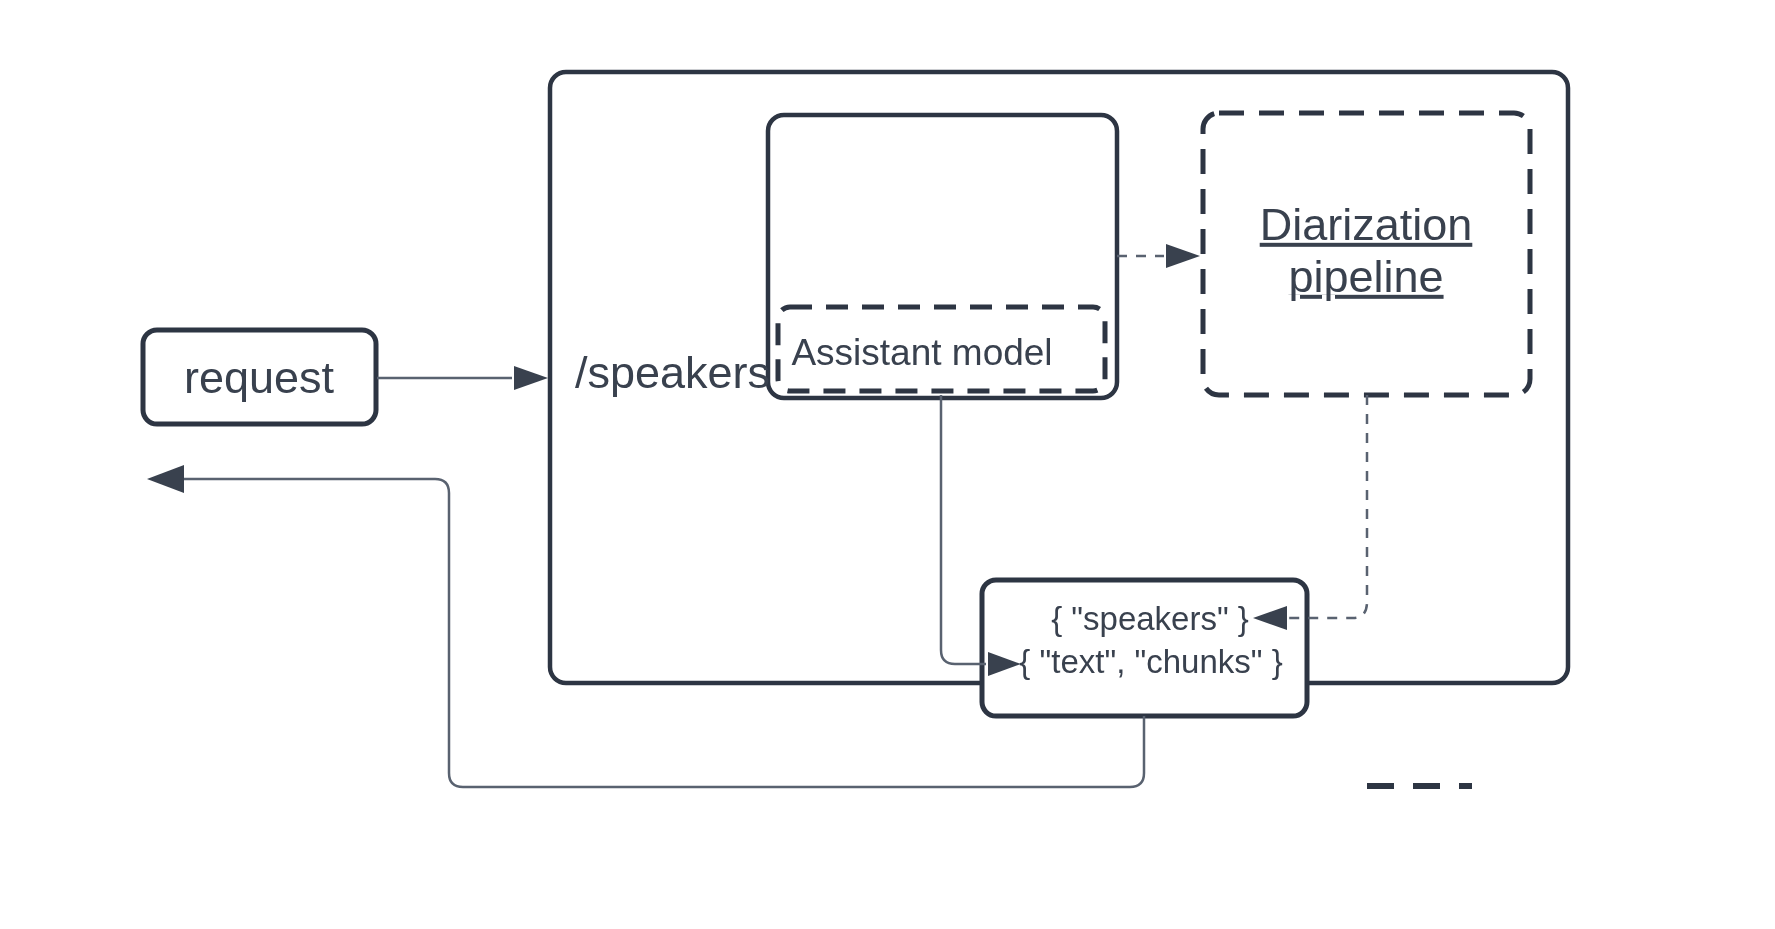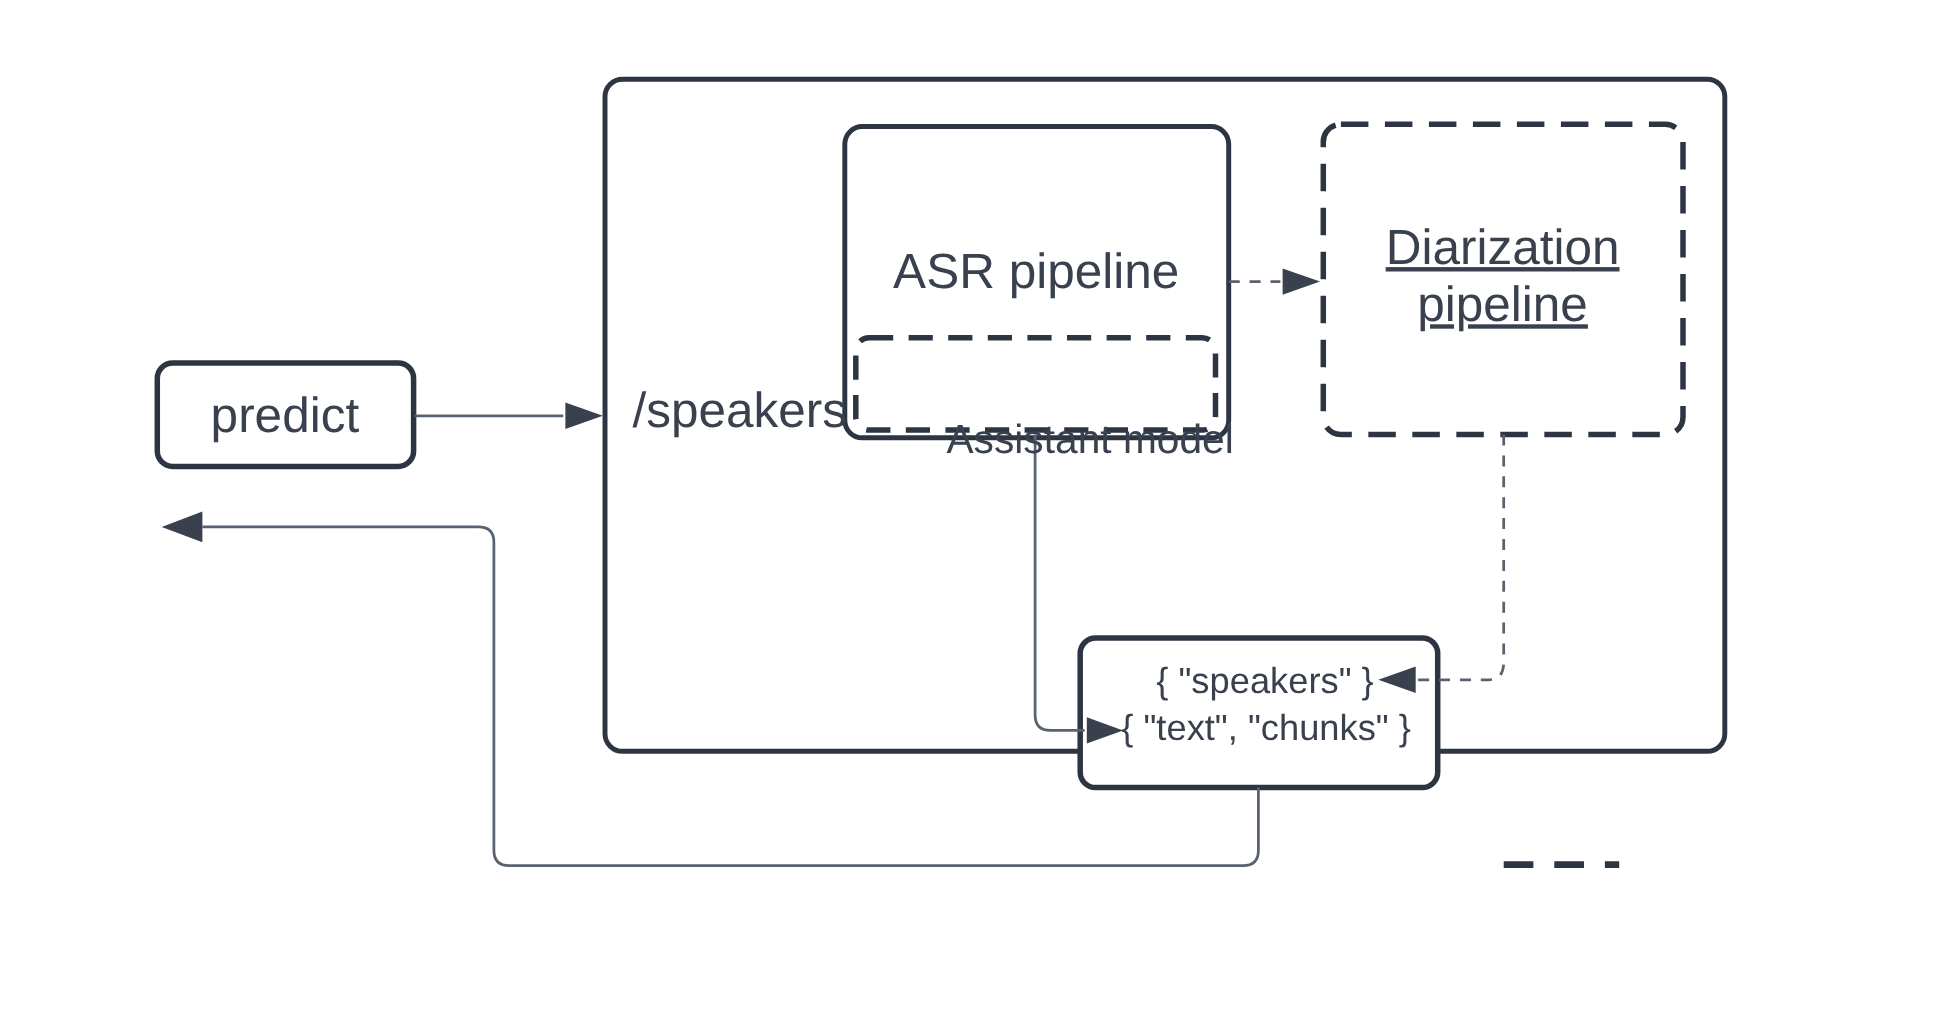--- a/index.html
+++ b/index.html
@@ -30,21 +30,21 @@
   .label {
     position: absolute;
     transform: translate(-50%, -50%);
     white-space: pre-line;
     text-align: center;
     line-height: 1.16;
   }
   .lbl-request      { left: 259px;  top: 378px; font-size: 45px; }
   .lbl-predict      { left: 575px;  top: 373px; font-size: 45px; transform: translateY(-50%); text-align: left; }
   .lbl-asr          { left: 942px;  top: 247px; font-size: 45px; }
-  .lbl-assistant    { left: 991px;  top: 353px; font-size: 37px; margin-top: 47px; }
+  .lbl-assistant    { left: 922px;  top: 353px; font-size: 37px; }
   .lbl-diarization  { left: 1366px; top: 251px; font-size: 45px; text-decoration: underline; }
   .lbl-out-speakers { left: 1150px; top: 619px; font-size: 33px; }
   .lbl-out-chunks   { left: 1151px; top: 662px; font-size: 33px; }
   .lbl-legend       { left: 1490px; top: 783px; font-size: 31px; transform: translateY(-50%); text-align: left; line-height: 1.33; }
 </style>
 </head>
 <body>
 
 <div class="canvas">
 
@@ -73,25 +73,24 @@
 
     <path class="line dashline" d="M 1367 395 V 602 Q 1367 618 1353 618 H 1288"></path>
     <polygon class="ah" points="1253,618 1287,606 1287,630"></polygon>
 
     <path class="line" d="M 1144 716 V 773 Q 1144 787 1130 787 H 463 Q 449 787 449 773 V 493 Q 449 479 435 479 H 184"></path>
     <polygon class="ah" points="147,479 184,465 184,493"></polygon>
 
     <path class="legend-dash" d="M 1367 786 H 1472"></path>
   </svg>
 
-  <div class="label lbl-request">predict</div>
+  <div class="label lbl-request">request</div>
 
   <div class="label lbl-predict">/speakers</div>
 
-  <div class="label lbl-asr">ASR pipeline</div>
 
   <div class="label lbl-assistant">Assistant model</div>
 
   <div class="label lbl-diarization">Diarization
 pipeline</div>
 
   <div class="label lbl-out-speakers">{ "speakers" }</div>
 
   <div class="label lbl-out-chunks">{ "text", "chunks" }</div>
 

